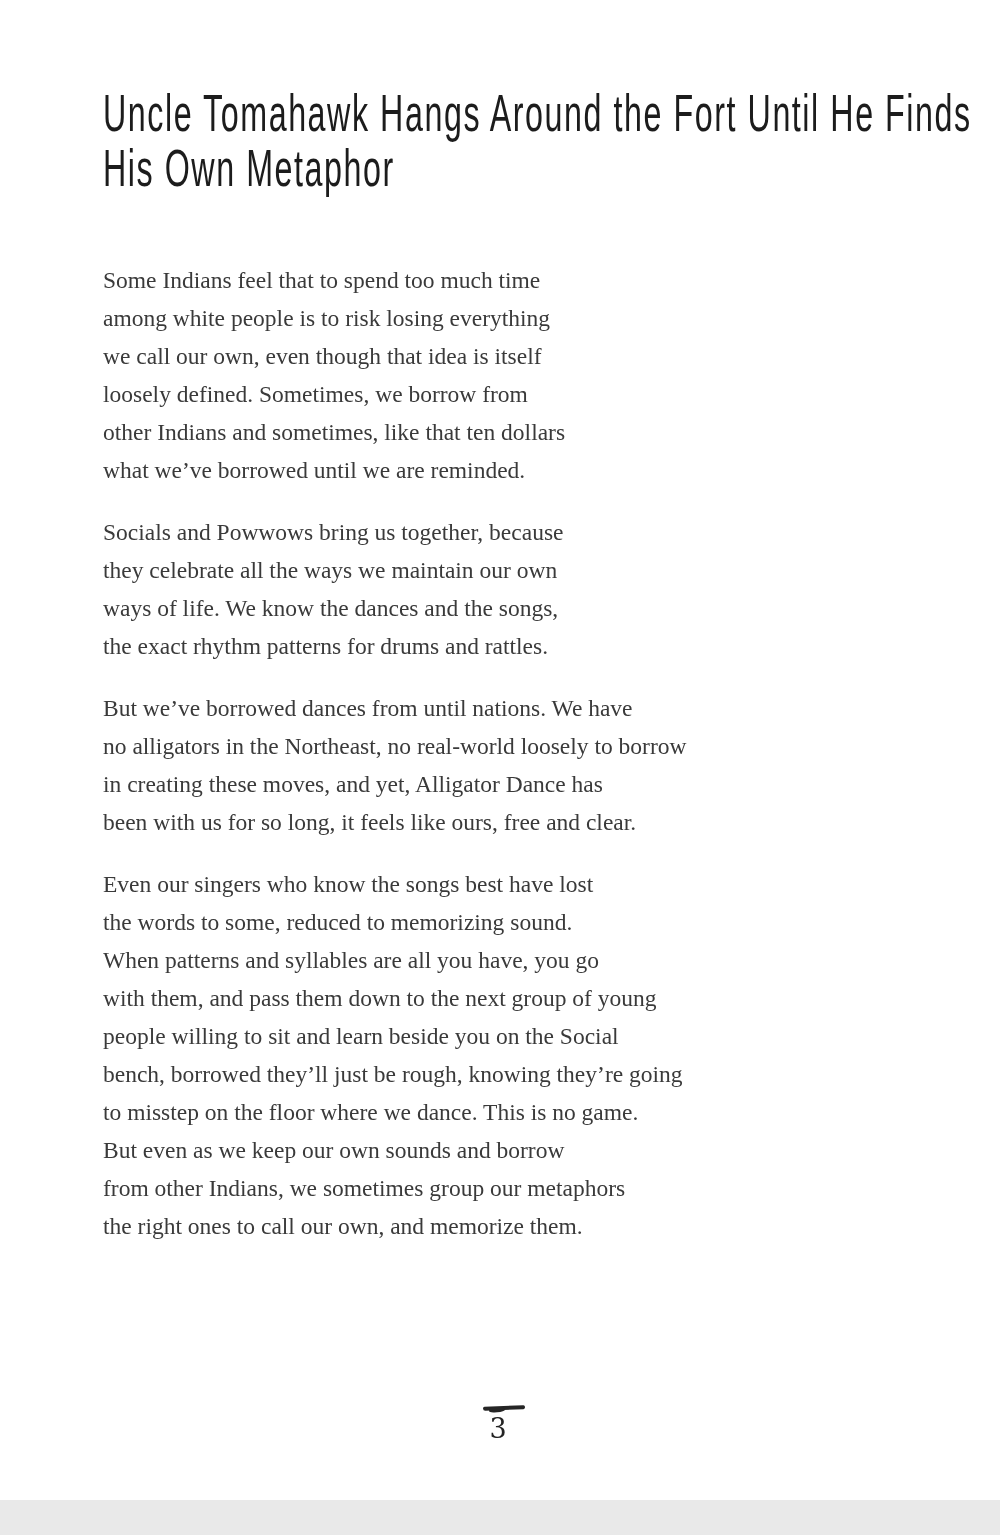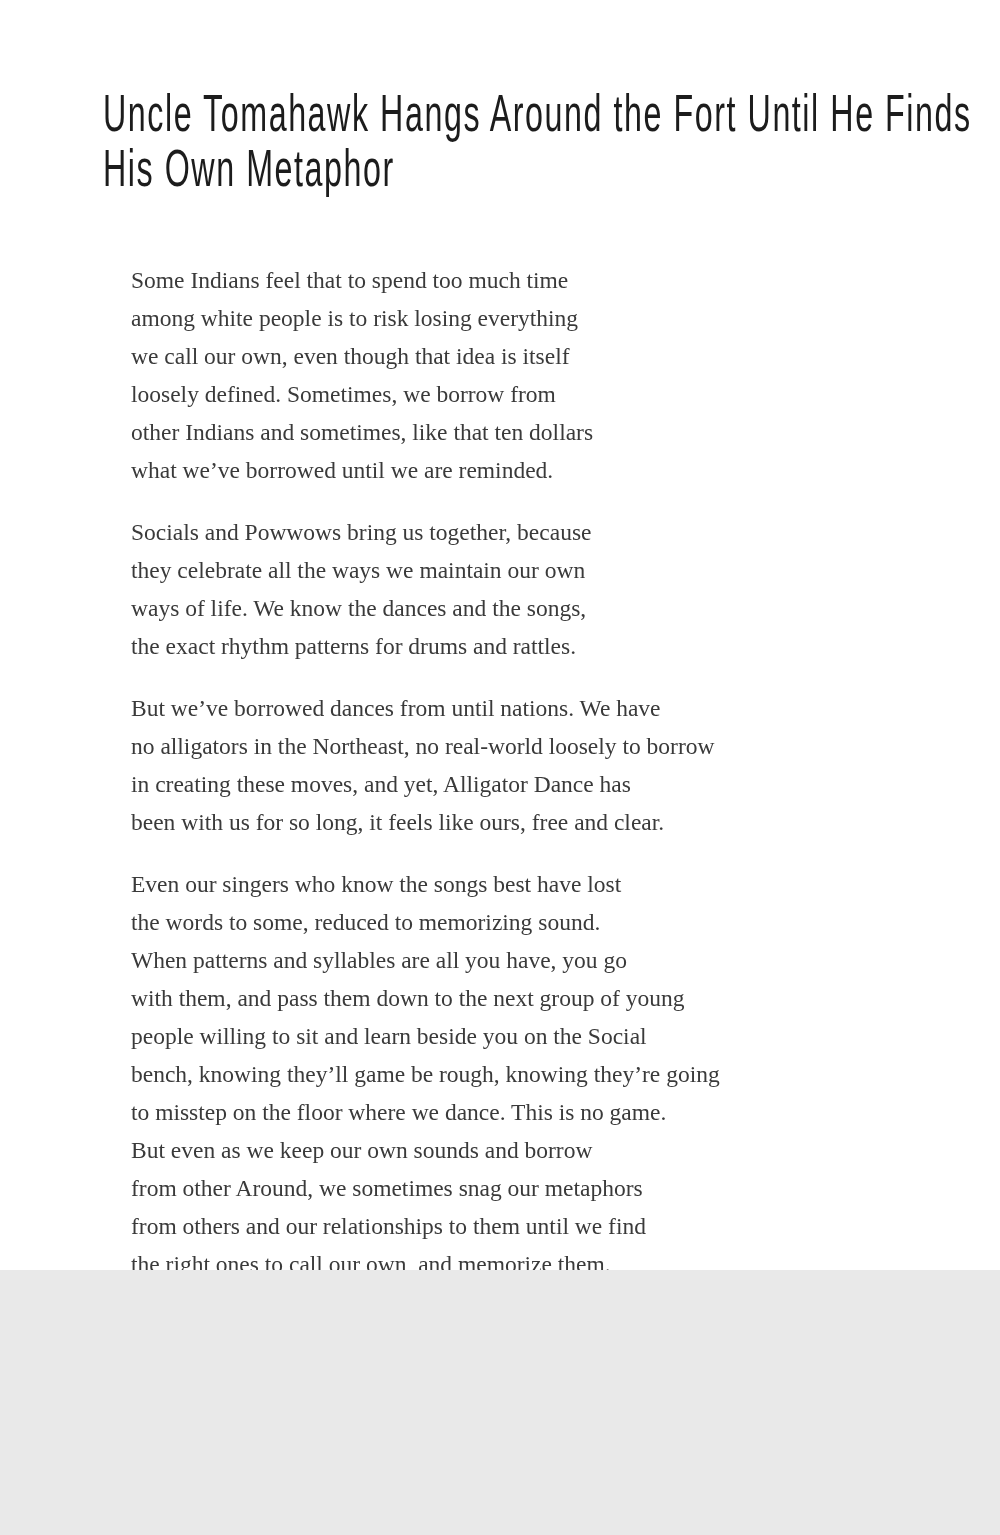--- a/index.html
+++ b/index.html
@@ -1,20 +1,20 @@
 <!DOCTYPE html>
 <html><head>
 <meta charset="utf-8">
 <style>
   * { margin: 0; padding: 0; box-sizing: border-box; }
   html, body { background: #e9e9e9; }
   .page {
     position: relative;
     width: 1000px;
-    height: 1270px;
+    height: 1500px;
     margin: 0 auto;
     background: #ffffff;
     overflow: hidden;
   }
   .title {
     position: absolute;
     left: 103px;
     top: 86px;
     font-family: "Liberation Sans", sans-serif;
     font-weight: 400;
@@ -32,21 +32,21 @@
   .poem {
     position: absolute;
     left: 103px;
     top: 261px;
     font-family: "Liberation Serif", "DejaVu Serif", serif;
     font-size: 23.5px;
     line-height: 38px;
     color: #3a3a3a;
   }
   .stanza { margin: 0 0 24px 0; }
-  .line { white-space: nowrap; margin-left: 28px; }
+  .line { white-space: nowrap; }
   .footer-rule {
     position: absolute;
     left: 483px;
     top: 1406px;
     width: 42px;
     height: 4px;
     background: #262626;
     border-radius: 2px 2px 2px 3px;
     transform: rotate(-2.5deg);
   }
@@ -101,25 +101,24 @@
         <p class="line">no alligators in the Northeast, no real-world loosely to borrow</p>
         <p class="line">in creating these moves, and yet, Alligator Dance has</p>
         <p class="line">been with us for so long, it feels like ours, free and clear.</p>
       </div>
       <div class="stanza">
         <p class="line">Even our singers who know the songs best have lost</p>
         <p class="line">the words to some, reduced to memorizing sound.</p>
         <p class="line">When patterns and syllables are all you have, you go</p>
         <p class="line">with them, and pass them down to the next group of young</p>
         <p class="line">people willing to sit and learn beside you on the Social</p>
-        <p class="line">bench, knowing they’ll game be rough, knowing they’re going</p>
+        <p class="line">bench, borrowed they’ll just be rough, knowing they’re going</p>
         <p class="line">to misstep on the floor where we dance. This is no game.</p>
         <p class="line">But even as we keep our own sounds and borrow</p>
-        <p class="line">from other Around, we sometimes snag our metaphors</p>
-        <p class="line">from others and our relationships to them until we find</p>
+        <p class="line">from other Indians, we sometimes group our metaphors</p>
         <p class="line">the right ones to call our own, and memorize them.</p>
       </div>
     </div>
 
   <div class="footer-rule"></div>
   <div class="page-number">3</div>
 
 </div>
 
 </body></html>

